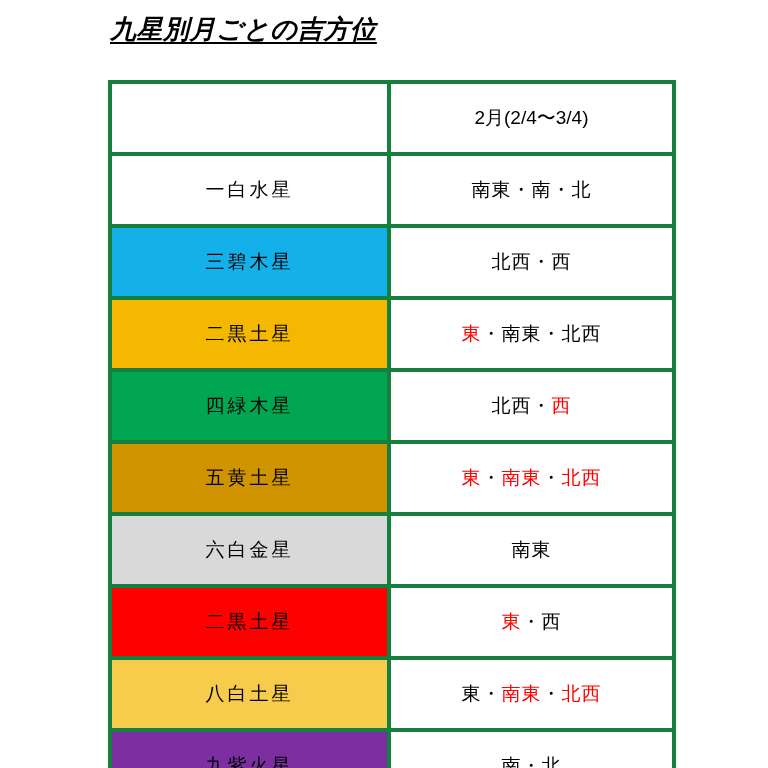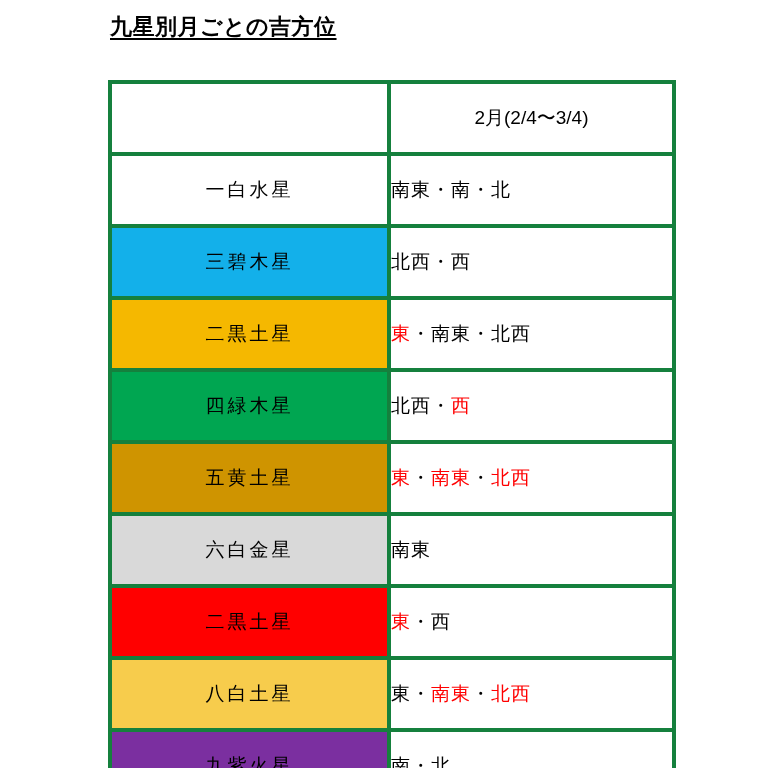--- a/index.html
+++ b/index.html
@@ -17,26 +17,27 @@
   .page {
     position: relative;
     width: 768px;
     height: 768px;
     box-sizing: border-box;
   }
   .title {
     position: absolute;
     left: 110px;
     top: 12px;
-    font-size: 22px;
+    font-size: 26px;
     font-weight: bold;
     letter-spacing: 0.5px;
     text-decoration: underline;
     text-underline-offset: 4px;
     white-space: nowrap;
+    font-style: italic;
   }
   .table-wrap {
     position: absolute;
     left: 108px;
     top: 80px;
     width: 556px;
   }
   table.fortune {
     border-collapse: collapse;
     table-layout: fixed;
@@ -49,21 +50,21 @@
     vertical-align: middle;
     font-size: 19px;
   }
   td.star-cell {
     width: 275px;
     text-align: center;
     letter-spacing: 3px;
   }
   td.dir-cell {
     width: 281px;
-    text-align: left;
+    text-align: center;
     padding-left: 14px;
     letter-spacing: 1px;
   }
   td.head-blank {
     height: 54px;
   }
   td.head-month {
     height: 54px;
     text-align: center;
     padding-left: 0;

